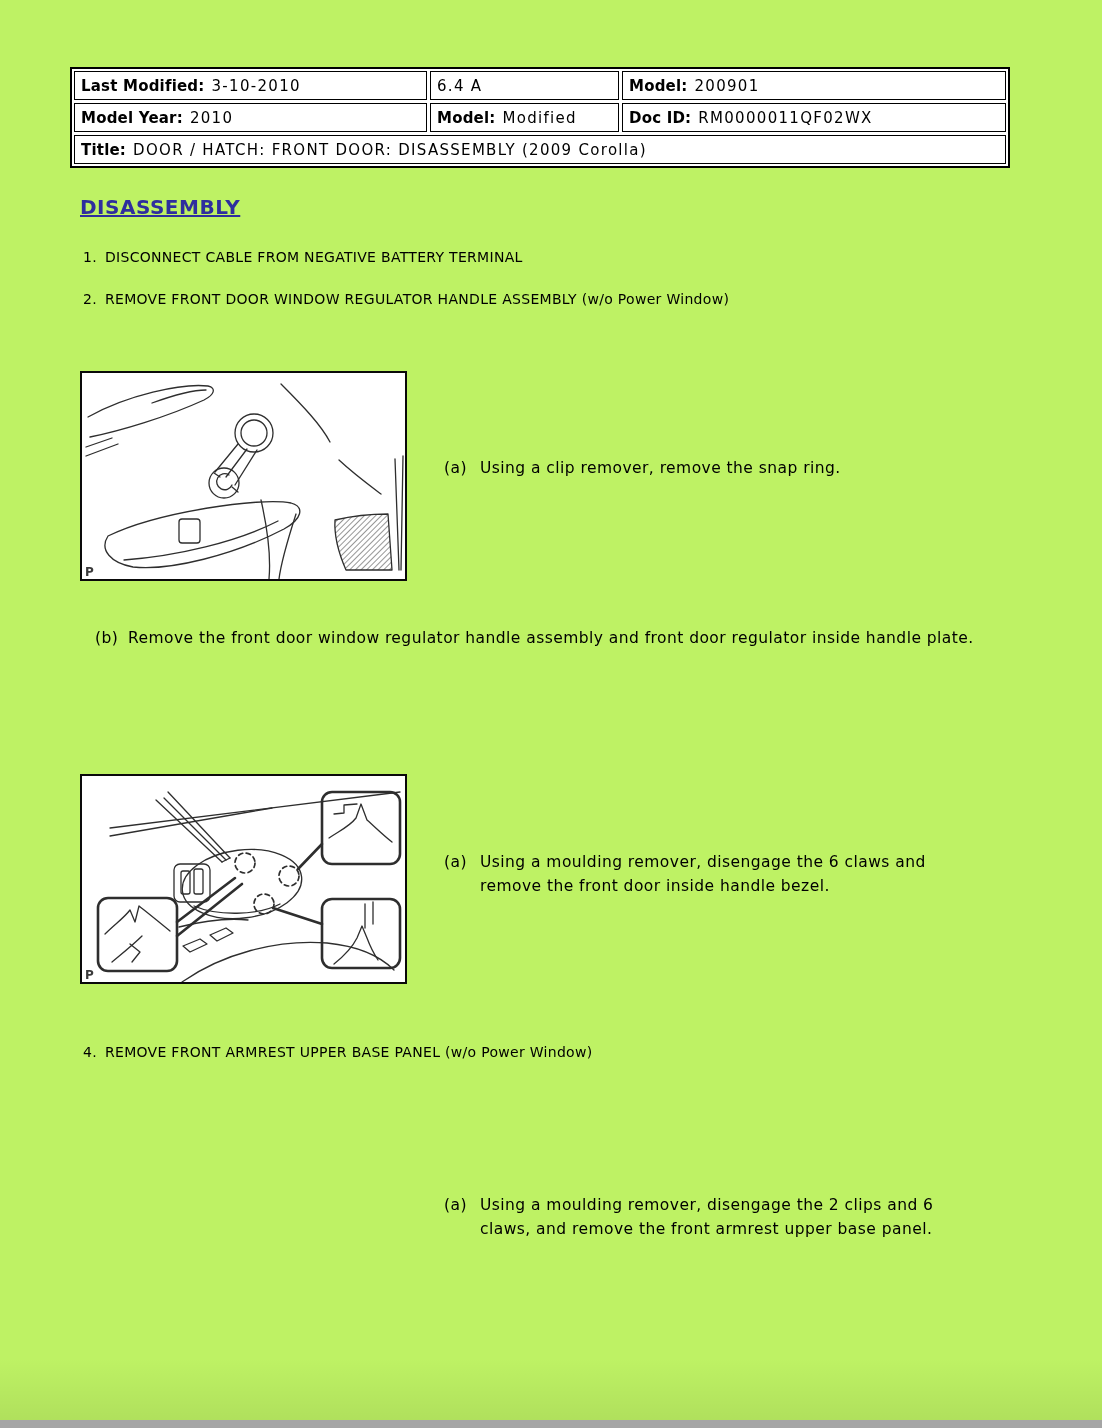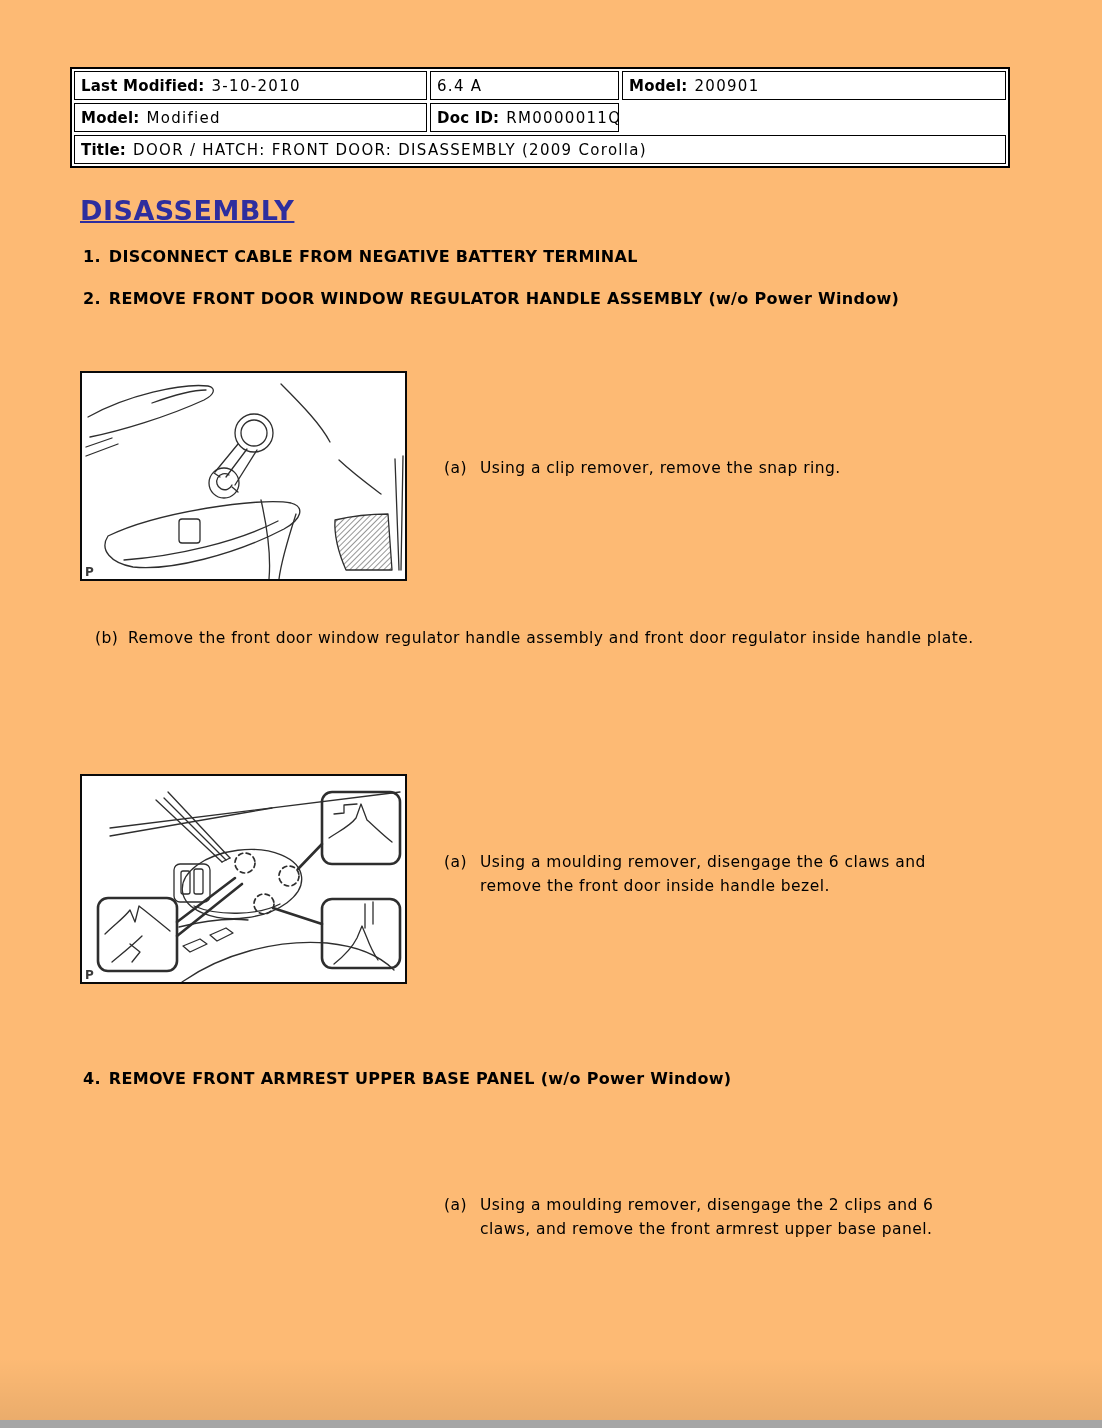--- a/index.html
+++ b/index.html
@@ -1,37 +1,37 @@
 <!DOCTYPE html>
 <html><head>
 <meta charset="utf-8">
 <style>
   html,body{margin:0;padding:0;background:#fff;}
   .page{
-    position:relative;width:1102px;height:1428px;background:#fdba74;
+    position:relative;width:1102px;height:1428px;background:#bef264;
     font-family:"DejaVu Sans","Liberation Sans",sans-serif;color:#000;overflow:hidden;
   }
 
   
   .header-table{
     position:absolute;left:70px;top:67px;width:940px;box-sizing:border-box;
     border:2px solid #000;background:#fff;padding:2px;
   }
   .ht-row{display:grid;grid-template-columns:353px 189px 1fr;gap:3px;margin-bottom:3px;}
   .ht-cell,.ht-title{
     border:1px solid #000;padding:4px 6px 3px 6px;font-size:15px;line-height:20px;
     white-space:nowrap;overflow:hidden;background:#fff;
   }
   .lbl{font-weight:bold;letter-spacing:0.2px;margin-right:7px;}
   .val{letter-spacing:1.3px;}
 
   
-  .doc-heading{position:absolute;left:80px;top:195px;font-size:27px;font-weight:bold;letter-spacing:0.5px;}
+  .doc-heading{position:absolute;left:80px;top:195px;font-size:20px;font-weight:bold;letter-spacing:0.5px;}
   .doc-heading a{color:#2e2e9e;text-decoration:underline;text-decoration-thickness:2px;cursor:pointer;}
-  .step{position:absolute;font-size:16px;font-weight:bold;letter-spacing:0.3px;white-space:nowrap;line-height:22px;}
+  .step{position:absolute;font-size:14px;font-weight:normal;letter-spacing:0.3px;white-space:nowrap;line-height:22px;}
   .step-num{margin-right:8px;}
 
   
   .substep{position:absolute;display:flex;font-size:15.5px;letter-spacing:0.45px;line-height:24px;}
   .substep .marker{flex:0 0 36px;}
   .substep .stext{flex:1 1 auto;}
   #sub2a{left:444px;top:456px;width:520px;}
   #sub2b{left:95px;top:626px;width:893px;}
   #sub2b .marker{flex:0 0 33px;}
   #sub3a{left:444px;top:850px;width:506px;}
@@ -65,20 +65,23 @@
       </div>
       <div class="ht-cell">
         <span class="val">6.4 A</span>
       </div>
       <div class="ht-cell">
         <span class="lbl">Model:</span><span class="val">200901</span>
       </div>
     </div>
     <div class="ht-row">
       <div class="ht-cell">
+        <span class="lbl">Model Year:</span><span class="val">2010</span>
+      </div>
+      <div class="ht-cell">
         <span class="lbl">Model:</span><span class="val">Modified</span>
       </div>
       <div class="ht-cell">
         <span class="lbl">Doc ID:</span><span class="val">RM0000011QF02WX</span>
       </div>
     </div>
     <div class="ht-title">
       <span class="lbl">Title:</span><span class="val">DOOR / HATCH: FRONT DOOR: DISASSEMBLY (2009 Corolla)</span>
     </div>
   </div>
@@ -86,21 +89,21 @@
   <div class="doc-heading">
     <a style="color: rgb(46, 46, 158);">DISASSEMBLY</a>
   </div>
 
   <div class="step" style="left:83px;top:246px;">
     <span class="step-num">1.</span><span>DISCONNECT CABLE FROM NEGATIVE BATTERY TERMINAL</span>
   </div>
   <div class="step" style="left:83px;top:288px;">
     <span class="step-num">2.</span><span>REMOVE FRONT DOOR WINDOW REGULATOR HANDLE ASSEMBLY (w/o Power Window)</span>
   </div>
-  <div class="step" style="left:83px;top:1041px;margin-top:27px;">
+  <div class="step" style="left:83px;top:1041px;">
     <span class="step-num">4.</span><span>REMOVE FRONT ARMREST UPPER BASE PANEL (w/o Power Window)</span>
   </div>
 
   <div class="figure" id="fig1">
     <svg viewBox="0 0 323 206">
 
       <path d="M6,44 C45,22 100,10 126,13 C135,15 132,22 122,27 C85,44 38,58 8,64"></path>
       <path d="M70,30 C95,21 113,17 124,17"></path>
       <path d="M4,74 L30,65"></path>
       <path d="M4,83 L36,71"></path>

